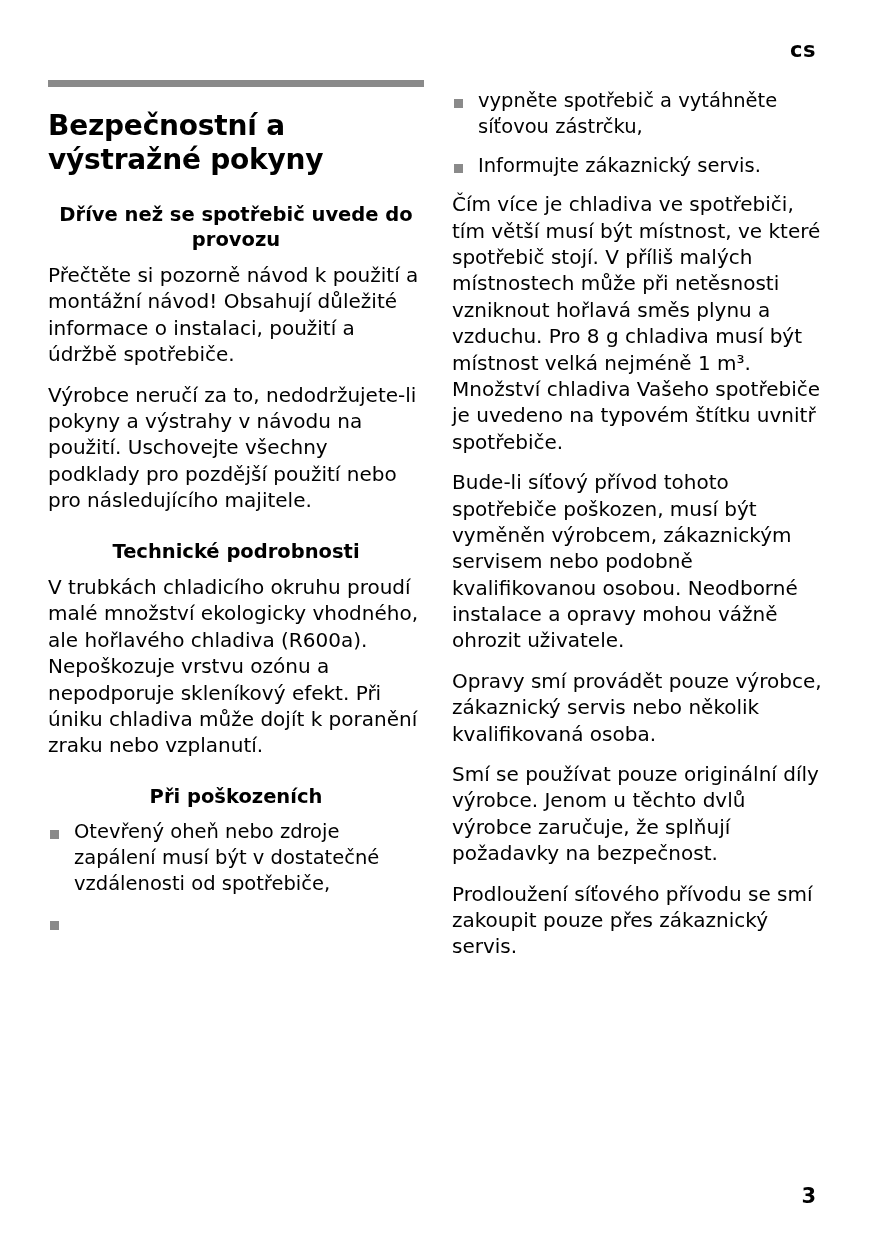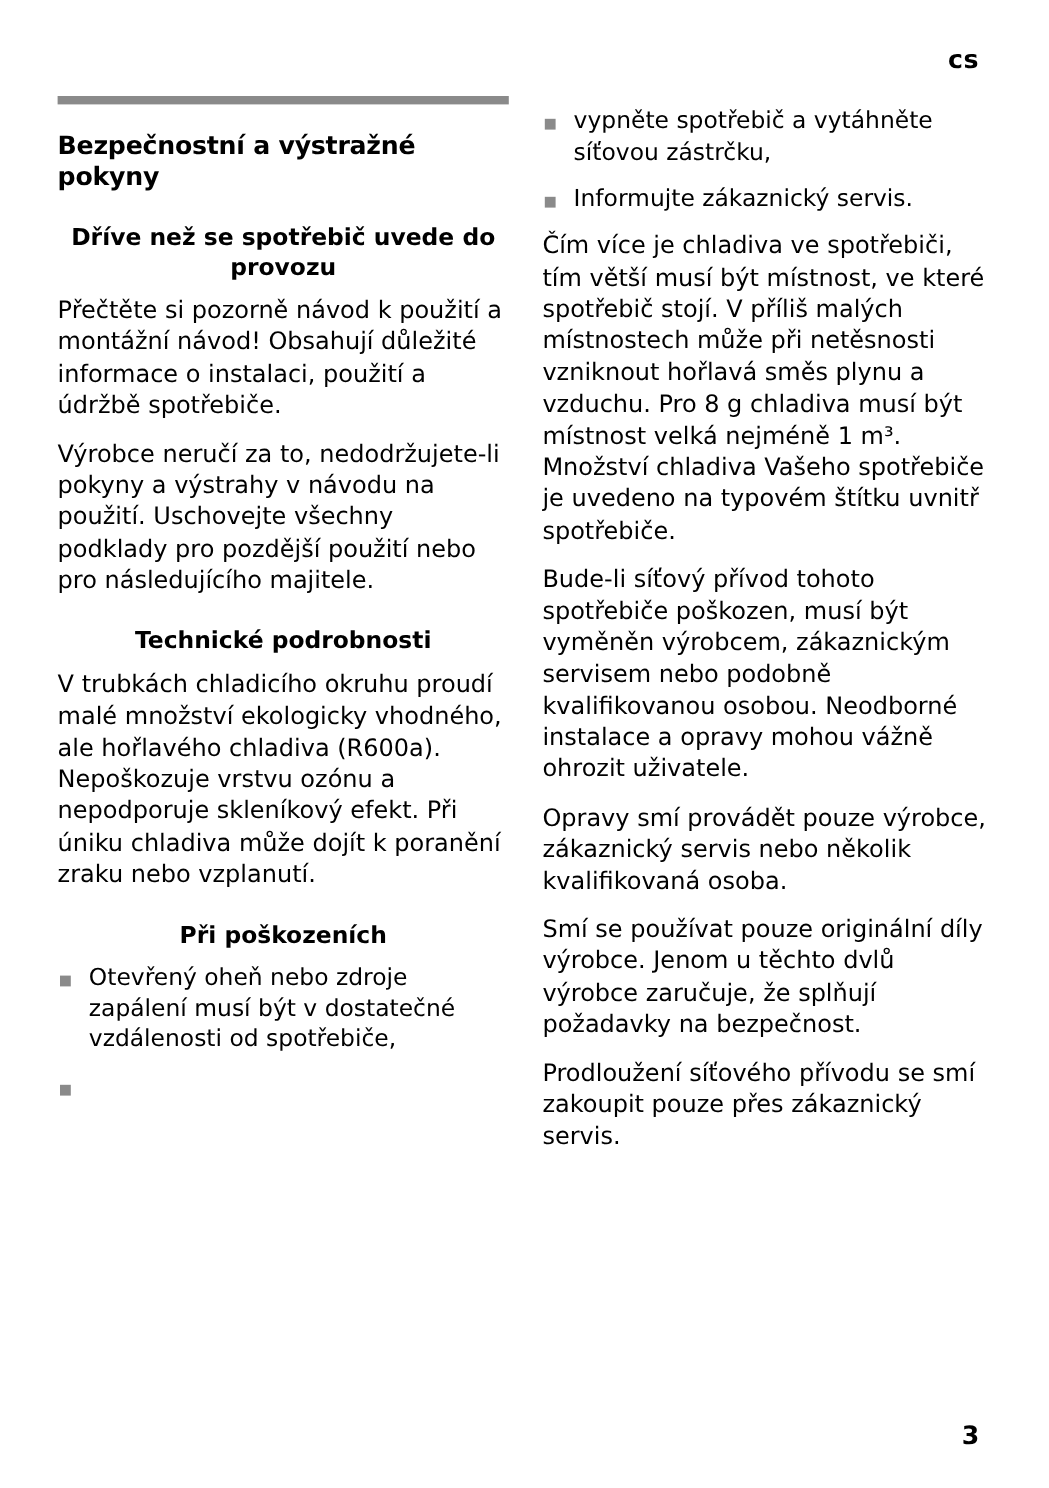--- a/index.html
+++ b/index.html
@@ -55,21 +55,21 @@
     width: 376px;
     padding-top: 8px;
   }
   .rule {
     height: 7px;
     background: #8a8a8a;
     width: 376px;
     margin-bottom: 22px;
   }
   h1.title {
-    font-size: 21px;
+    font-size: 28px;
     font-weight: bold;
     line-height: 1.22;
     margin: 0 0 26px 0;
     letter-spacing: -0.2px;
   }
   h2.subhead {
     font-size: 19.5px;
     font-weight: bold;
     line-height: 1.25;
     margin: 0 0 10px 0;

